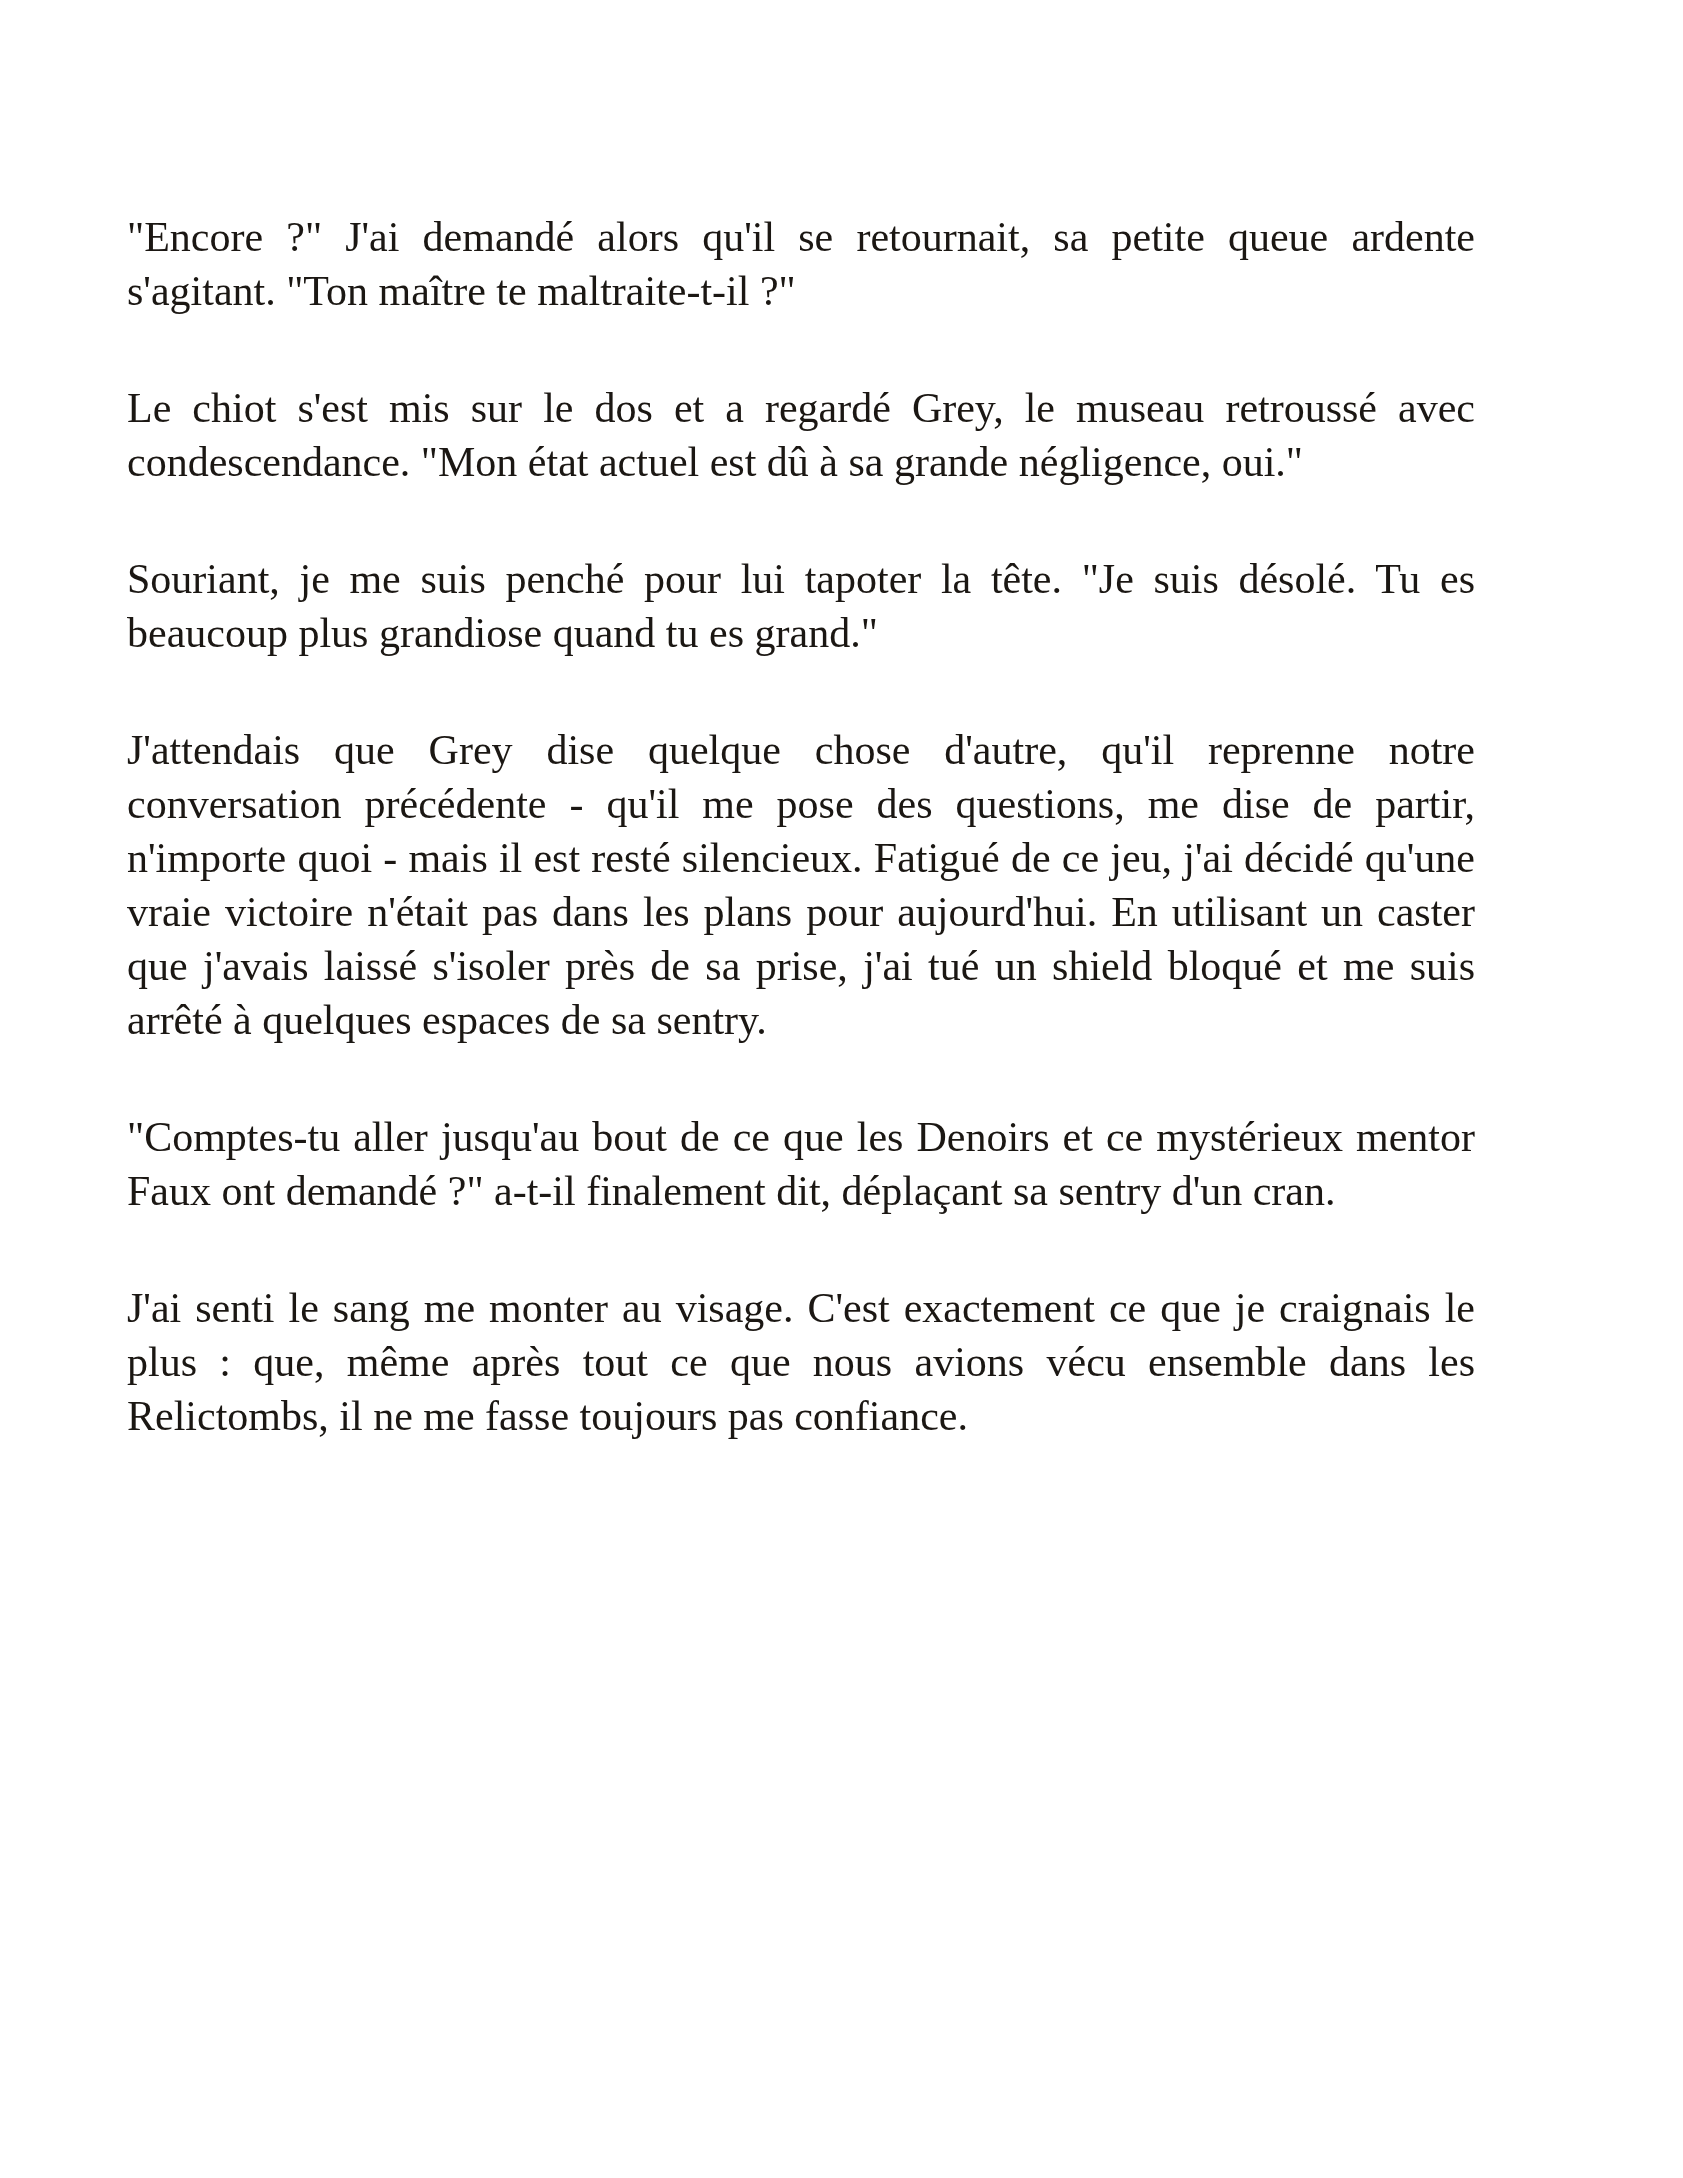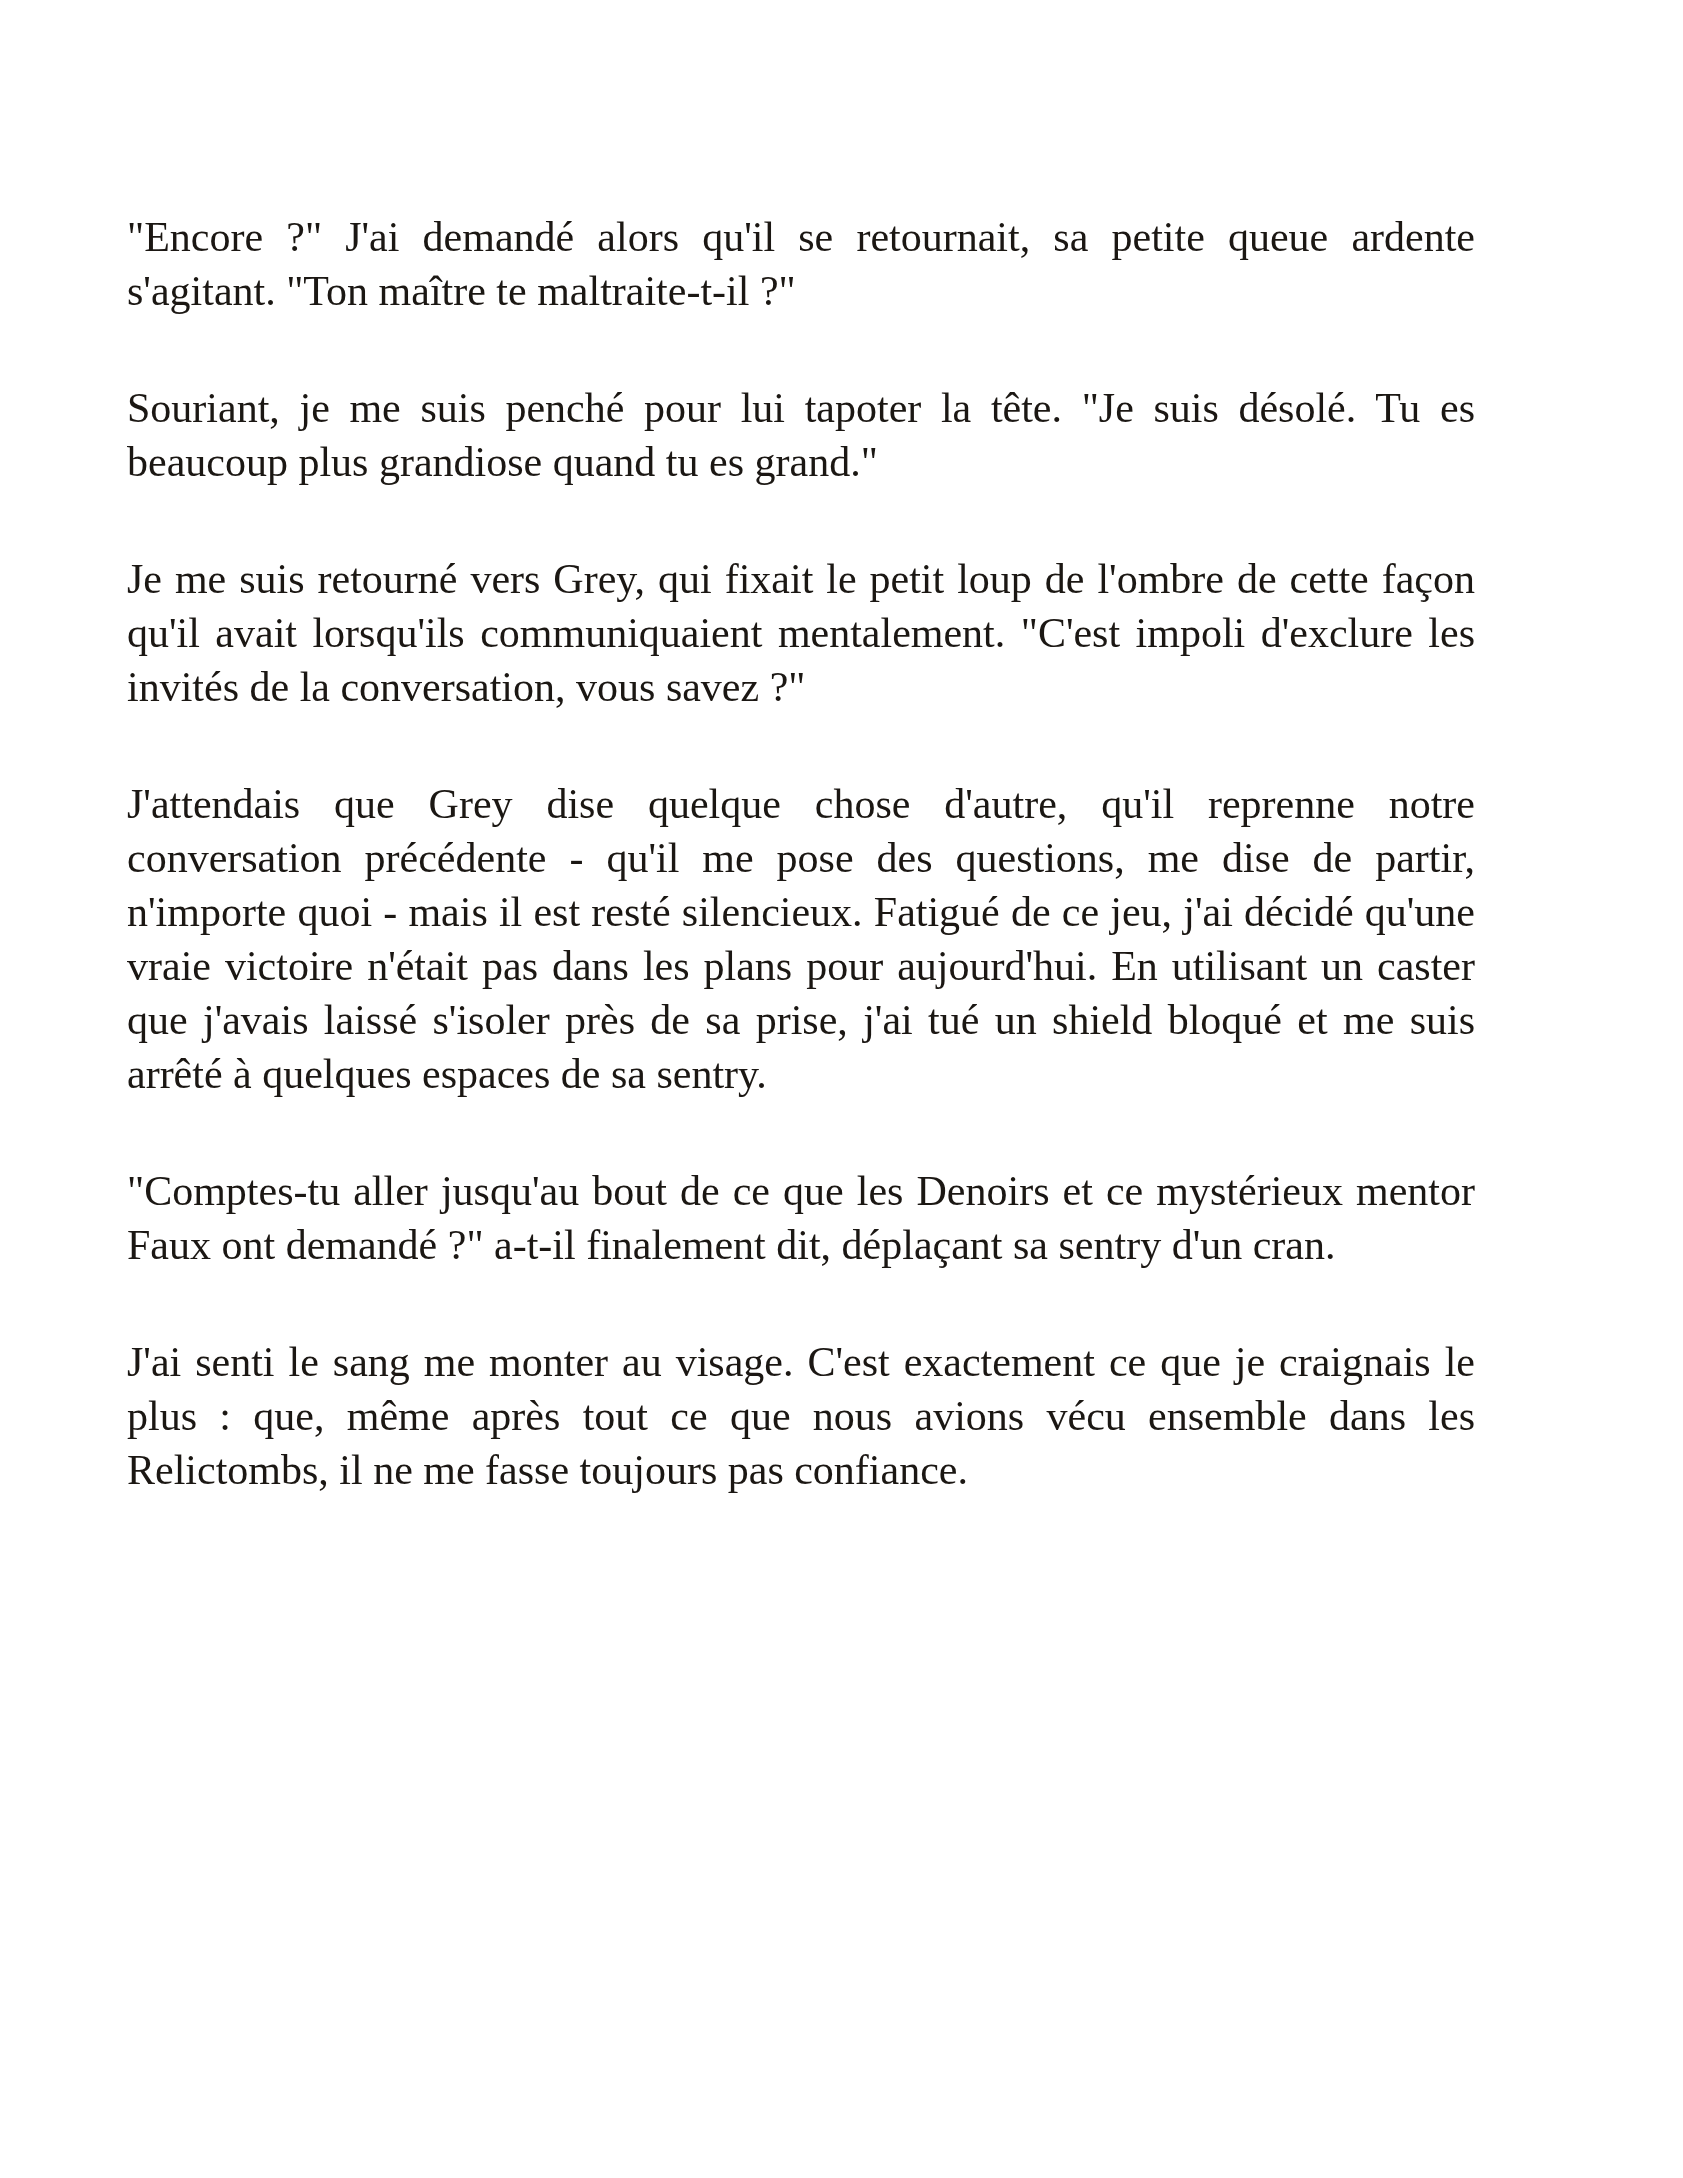--- a/index.html
+++ b/index.html
@@ -33,20 +33,20 @@
     .text-block p:last-child {
       margin-bottom: 0;
     }
   </style>
 </head>
 <body>
 
 <div class="page">
   <div class="text-block">
     <p>"Encore ?" J'ai demandé alors qu'il se retournait, sa petite queue ardente s'agitant. "Ton maître te maltraite-t-il ?"</p>
+    <p>Le chiot s'est mis sur le dos et a regardé Grey, le museau retroussé avec condescendance. "Mon état actuel est dû à sa grande négligence, oui."</p>
     <p>Souriant, je me suis penché pour lui tapoter la tête. "Je suis désolé. Tu es beaucoup plus grandiose quand tu es grand."</p>
-    <p>Je me suis retourné vers Grey, qui fixait le petit loup de l'ombre de cette façon qu'il avait lorsqu'ils communiquaient mentalement. "C'est impoli d'exclure les invités de la conversation, vous savez ?"</p>
     <p>J'attendais que Grey dise quelque chose d'autre, qu'il reprenne notre conversation précédente - qu'il me pose des questions, me dise de partir, n'importe quoi - mais il est resté silencieux. Fatigué de ce jeu, j'ai décidé qu'une vraie victoire n'était pas dans les plans pour aujourd'hui. En utilisant un caster que j'avais laissé s'isoler près de sa prise, j'ai tué un shield bloqué et me suis arrêté à quelques espaces de sa sentry.</p>
     <p>"Comptes-tu aller jusqu'au bout de ce que les Denoirs et ce mystérieux mentor Faux ont demandé ?" a-t-il finalement dit, déplaçant sa sentry d'un cran.</p>
     <p>J'ai senti le sang me monter au visage. C'est exactement ce que je craignais le plus : que, même après tout ce que nous avions vécu ensemble dans les Relictombs, il ne me fasse toujours pas confiance.</p>
   </div>
 </div>
 
 
 </body></html>

